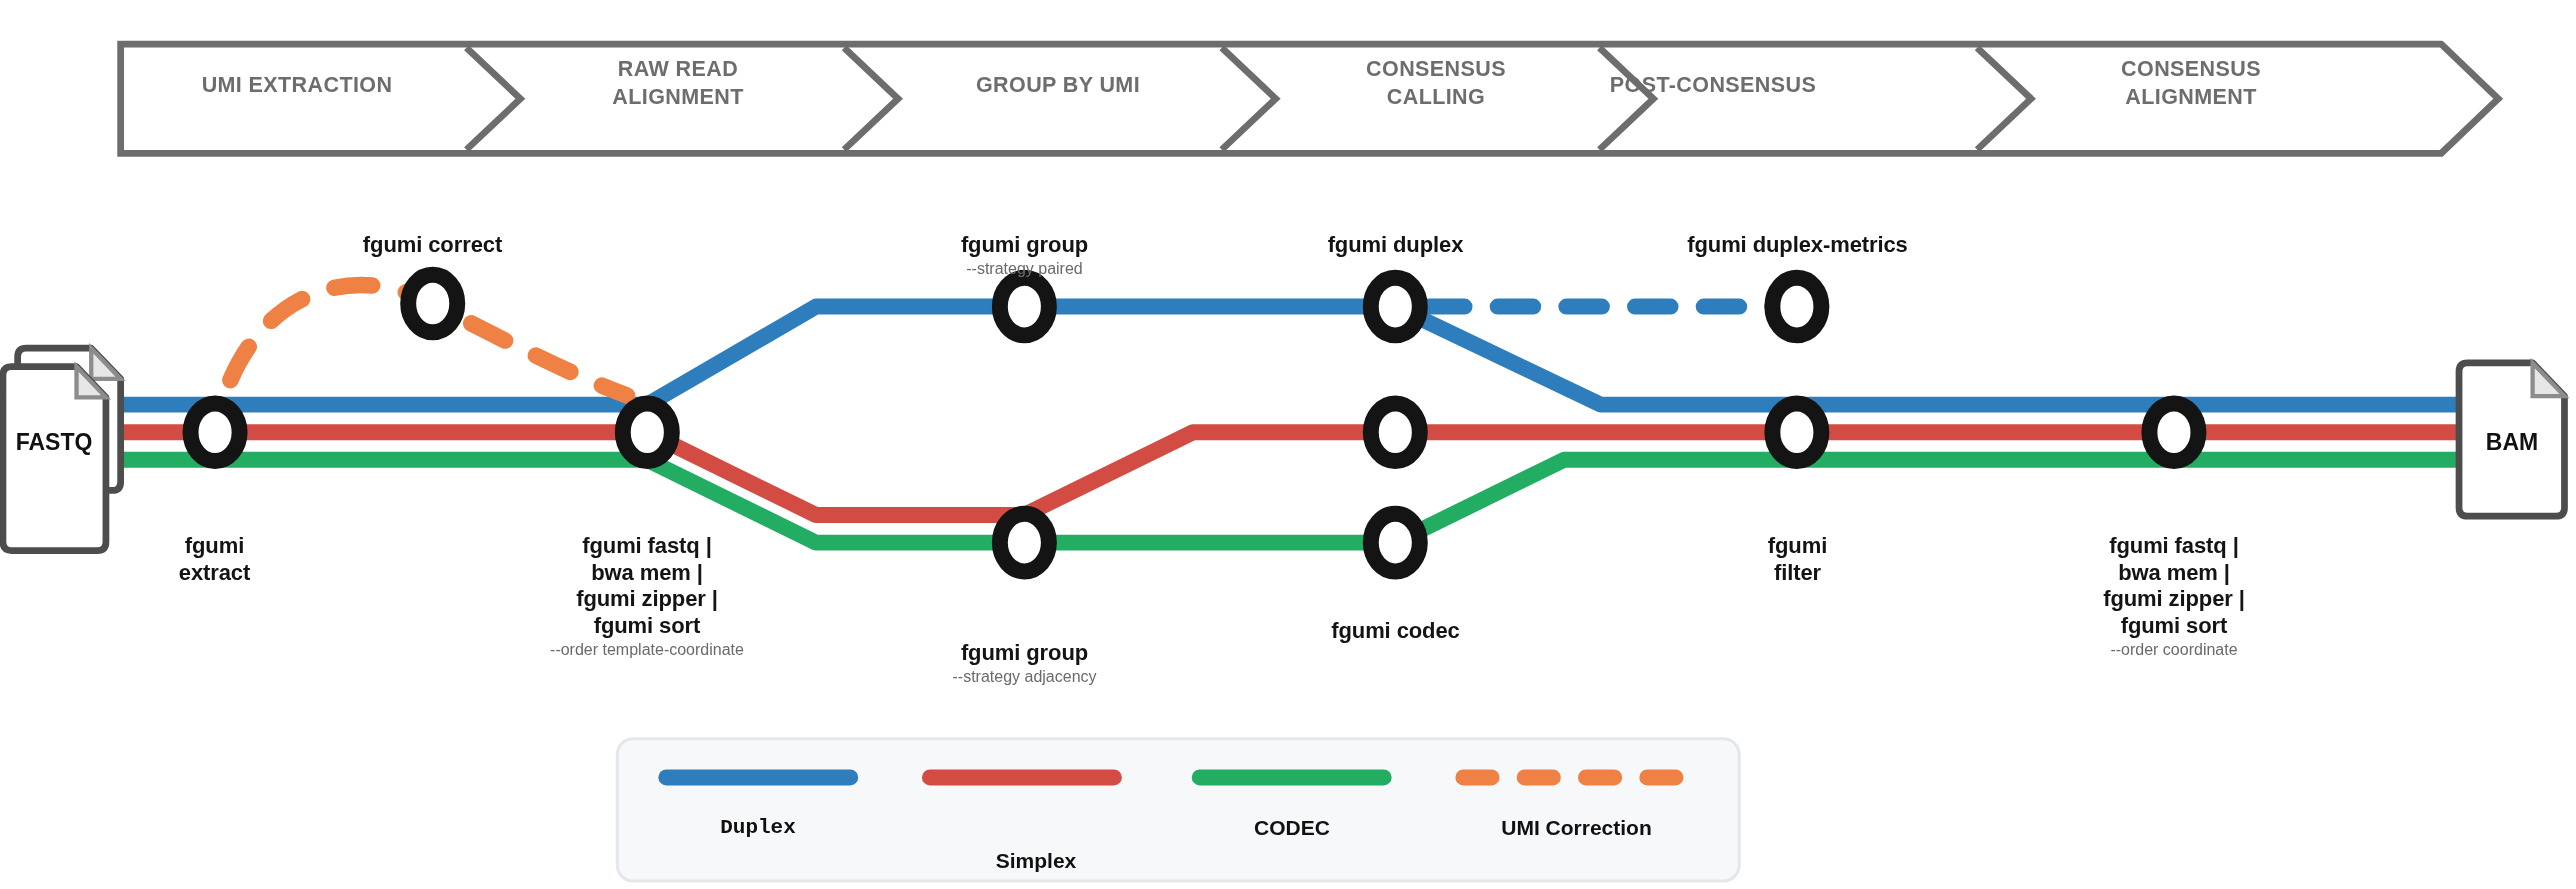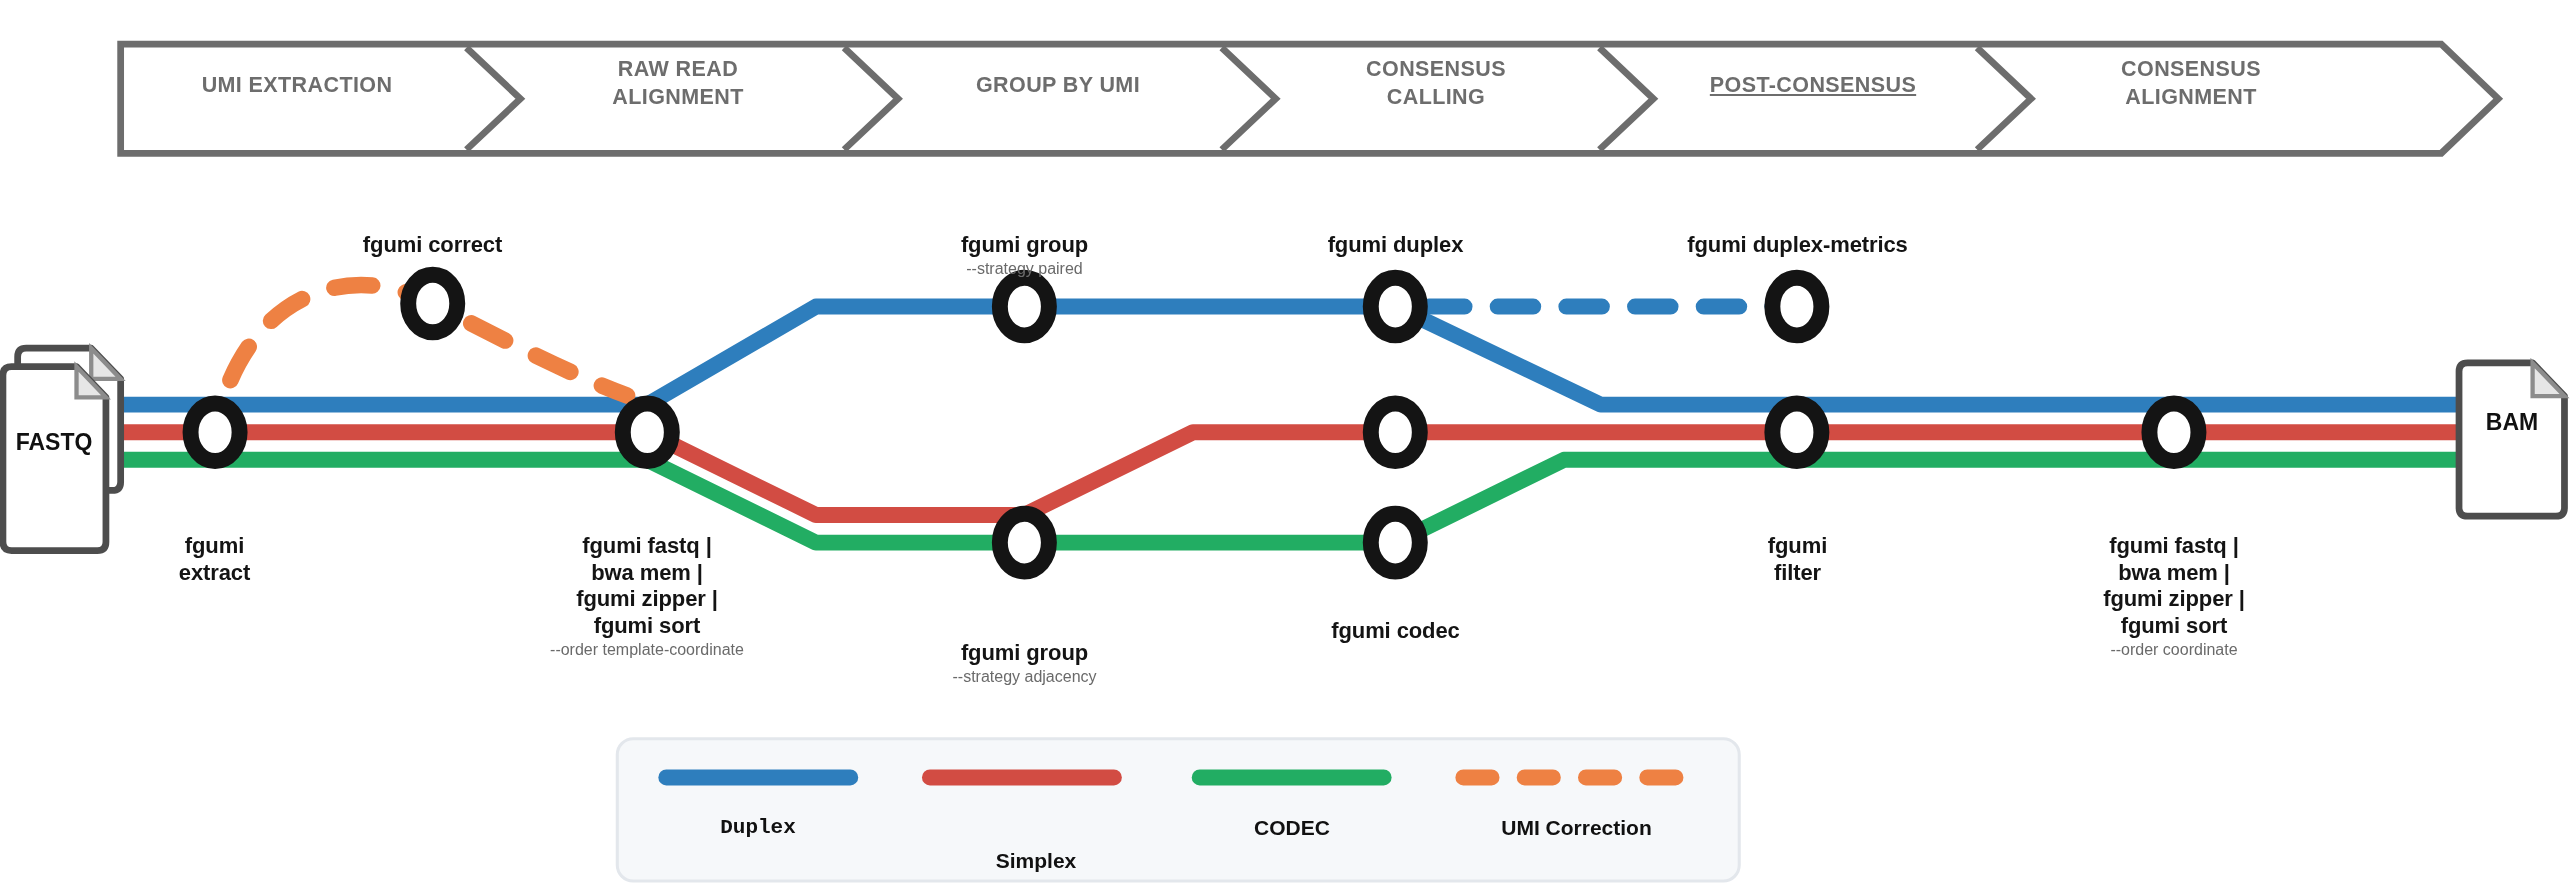--- a/index.html
+++ b/index.html
@@ -33,21 +33,21 @@
       <path d="M 3224 78 L 3312 161 L 3224 244"></path>
     </g>
   </svg>
 
   <div class="stage-label" style="left:153px;  top:72px; width:288px;">UMI EXTRACTION</div>
   <div class="stage-label" style="left:534px;  top:56px;  width:288px;">RAW READ
 ALIGNMENT</div>
   <div class="stage-label" style="left:914px; top:72px; width:288px;">GROUP BY UMI</div>
   <div class="stage-label" style="left:1292px; top:56px;  width:288px;">CONSENSUS
 CALLING</div>
-  <div class="stage-label" style="left:1669px; top:72px; width:288px;text-decoration:underline;">POST-CONSENSUS</div>
+  <div class="stage-label" style="left:1569px; top:72px; width:288px;">POST-CONSENSUS</div>
   <div class="stage-label" style="left:2047px; top:56px;  width:288px;">CONSENSUS
 ALIGNMENT</div>
 
   <svg class="layer" viewBox="0 0 4200 1450" width="2576" height="889">
 
     <path fill="none" stroke="#22ad63" stroke-width="26" stroke-linecap="butt" stroke-linejoin="round" d="M 196 750 L 1055 750 L 1330 885 L 2275 885 L 2550 750 L 4010 750"></path>
 
     <path fill="none" stroke="#d24c43" stroke-width="26" stroke-linecap="butt" stroke-linejoin="round" d="M 196 705 L 1055 705 L 1330 840 L 1670 840 L 1945 705 L 4010 705"></path>
 
     <path fill="none" stroke="#2e7ebd" stroke-width="26" stroke-linecap="butt" stroke-linejoin="round" d="M 196 660 L 1055 660 L 1330 500 L 2275 500 L 2610 660 L 4010 660"></path>
@@ -82,21 +82,21 @@
       <path fill="#e6e6e6" stroke="#8c8c8c" stroke-width="7" d="M 124 598 L 172 648 L 124 648 Z"></path>
     </g>
 
     <g>
       <path fill="#ffffff" stroke="#4d4d4d" stroke-width="11" stroke-linejoin="round" d="M 4024 592 L 4130 592 L 4182 646 L 4182 828 Q 4182 842 4168 842 L 4024 842 Q 4010 842 4010 828 L 4010 606 Q 4010 592 4024 592 Z"></path>
       <path fill="#e6e6e6" stroke="#8c8c8c" stroke-width="7" d="M 4130 592 L 4182 646 L 4130 646 Z"></path>
     </g>
   </svg>
 
   <div class="file-label" style="left:2.5px;  top:429px; width:103px;">FASTQ</div>
-  <div class="file-label" style="left:2458px;top:409px; width:108px;">BAM</div>
+  <div class="file-label" style="left:2458px;top:429px; width:108px;">BAM</div>
 
   <div class="lbl" style="left:279px; top:205px; width:307px; font-size:22px;">
     <span>fgumi correct</span>
   </div>
 
   <div class="lbl" style="left:98px; top:506px; width:233px; font-size:22px;">
     <span>fgumi
 extract</span>
   </div>
 

